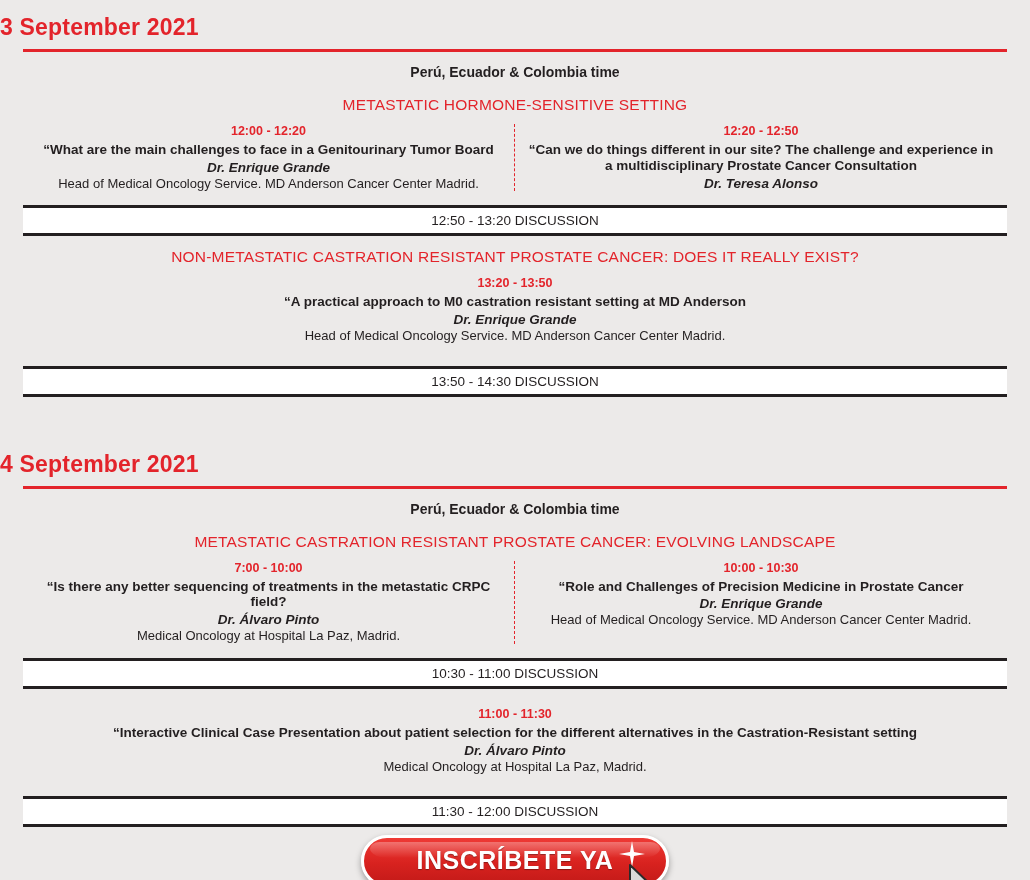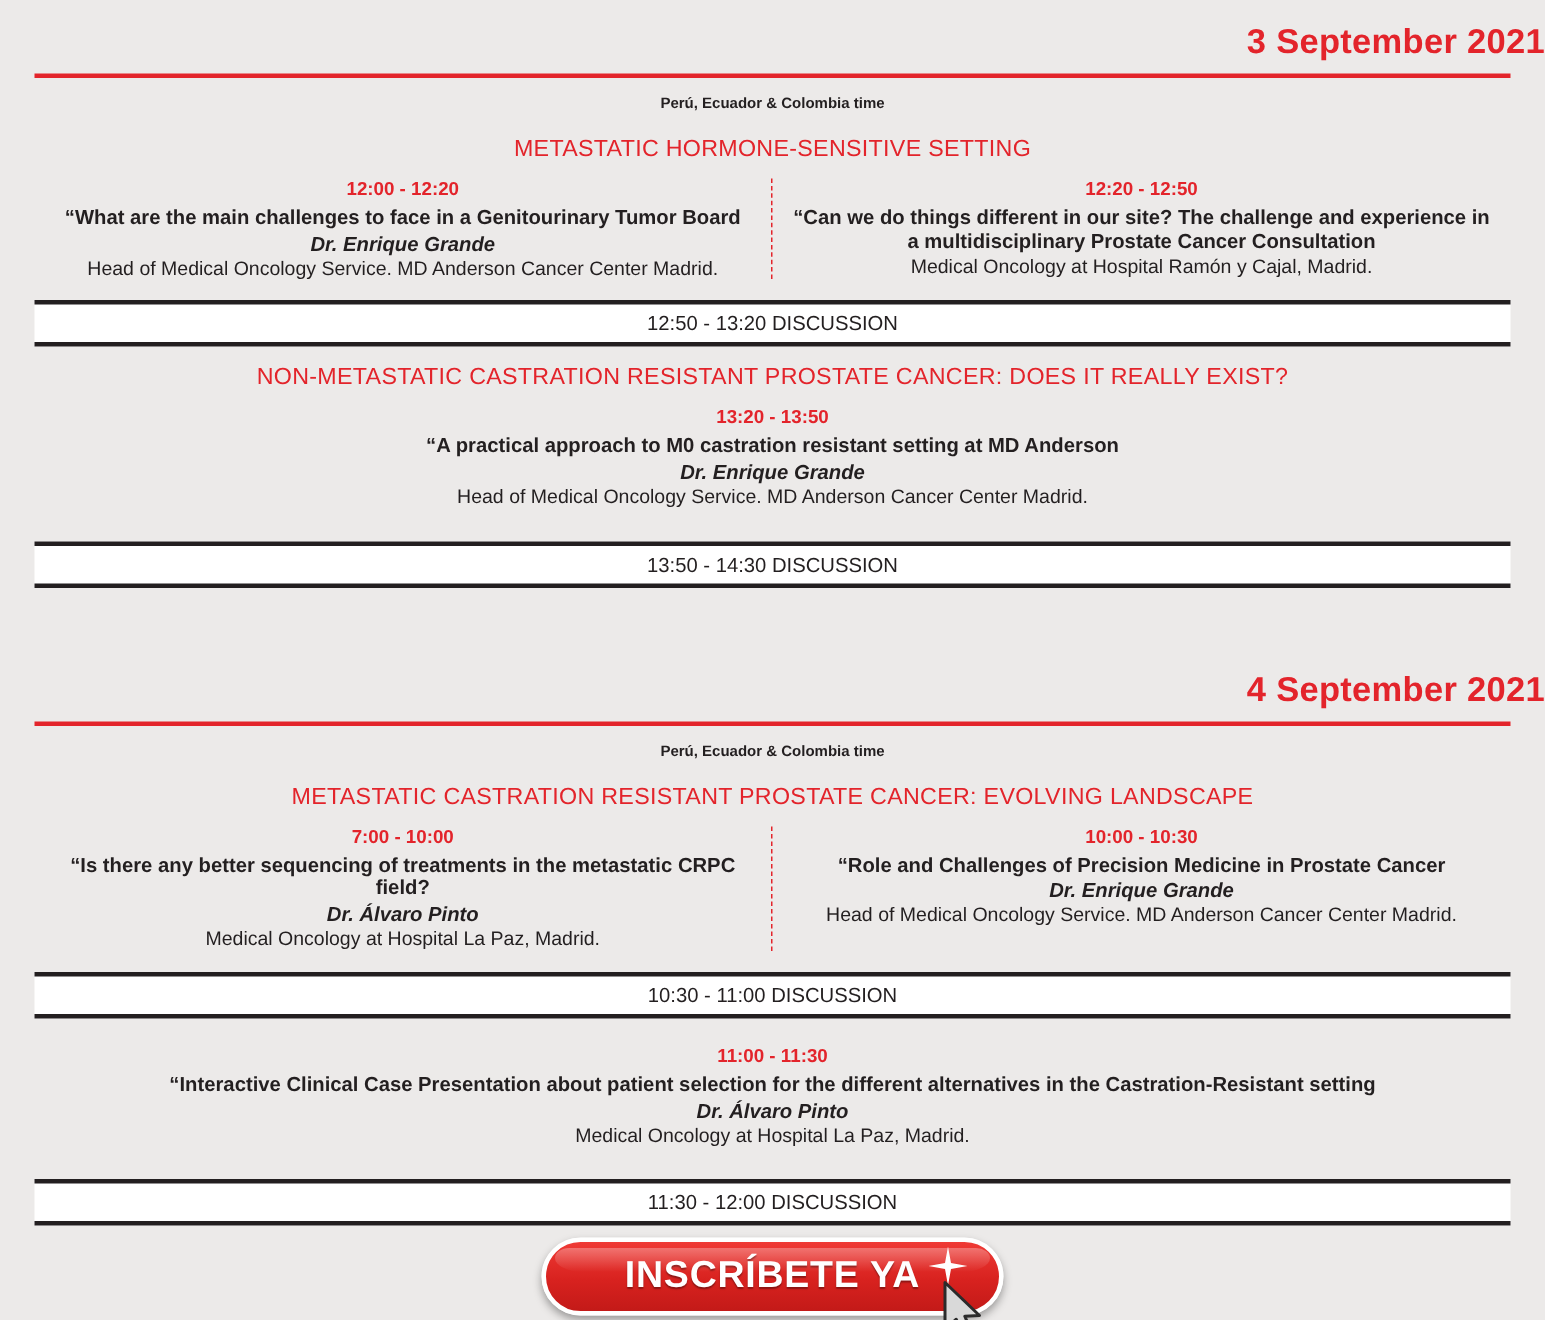--- a/index.html
+++ b/index.html
@@ -14,38 +14,37 @@
     color: #231f20;
     overflow: hidden;
   }
   .page {
     width: 1030px;
     height: 880px;
     position: relative;
     background: #eceae9;
   }
   .day-title {
-    text-align: right;
+    text-align: left;
     color: #e3242b;
     font-size: 23px;
     font-weight: bold;
     letter-spacing: .2px;
     padding-top: 14px;
     padding-bottom: 8px;
-    margin-left: 15px;
   }
   .rule {
     height: 3px;
     background: #e3242b;
     width: 984px;
     margin: 0 auto 0 auto;
   }
   .timezone {
     text-align: center;
-    font-size: 10px;
+    font-size: 14px;
     font-weight: bold;
     color: #231f20;
     padding: 12px 0 4px 0;
   }
   .section-title {
     text-align: center;
     color: #e3242b;
     font-size: 15.5px;
     font-weight: normal;
     padding: 12px 0 10px 0;
@@ -189,21 +188,21 @@
   <div class="two-col">
     <div class="col left">
       <div class="time">12:00 - 12:20</div>
       <div class="talk">“What are the main challenges to face in a Genitourinary Tumor Board</div>
       <div class="speaker">Dr. Enrique Grande</div>
       <div class="affil">Head of Medical Oncology Service. MD Anderson Cancer Center Madrid.</div>
     </div>
     <div class="col">
       <div class="time">12:20 - 12:50</div>
       <div class="talk">“Can we do things different in our site? The challenge and experience in a  multidisciplinary Prostate Cancer Consultation</div>
-      <div class="affil">Medical Oncology at Hospital Ramón y Cajal, Madrid.</div>
+      <div class="speaker">Dr. Teresa Alonso</div>
     </div>
   </div>
 
   <div class="sp-14"></div>
   <div class="discussion">12:50 - 13:20 DISCUSSION</div>
 
   <div class="section-title">NON-METASTATIC CASTRATION RESISTANT PROSTATE CANCER: DOES IT REALLY EXIST?</div>
 
   <div class="single">
     <div class="time">13:20 - 13:50</div>

